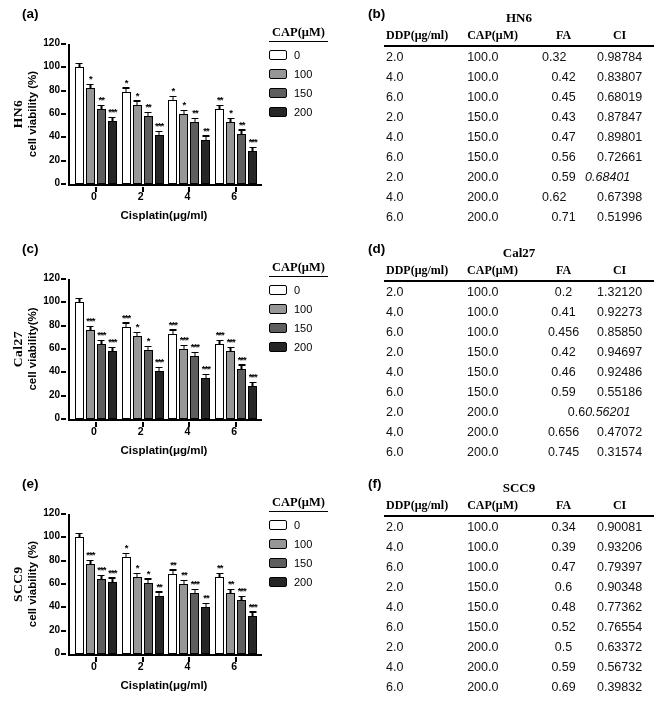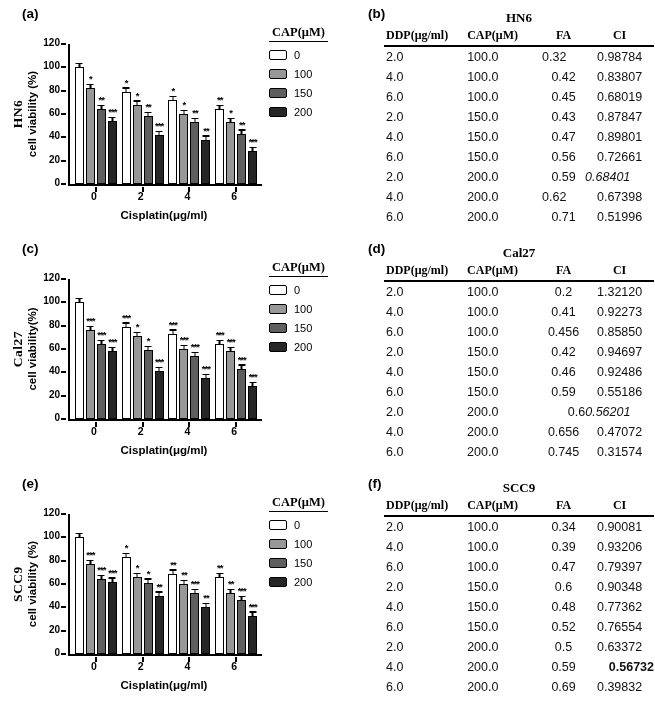--- a/index.html
+++ b/index.html
@@ -831,21 +831,21 @@
               <tr>
                 <td style="text-align: left; padding-left: 2px;">2.0</td>
                 <td style="text-align: left; padding-left: 2px;">200.0</td>
                 <td style="text-align: center;">0.5</td>
                 <td style="text-align: center;">0.63372</td>
               </tr>
               <tr>
                 <td style="text-align: left; padding-left: 2px;">4.0</td>
                 <td style="text-align: left; padding-left: 2px;">200.0</td>
                 <td style="text-align: center;">0.59</td>
-                <td style="text-align: right; font-weight: bold;">0.56732</td>
+                <td style="text-align: center;">0.56732</td>
               </tr>
               <tr>
                 <td style="text-align: left; padding-left: 2px;">6.0</td>
                 <td style="text-align: left; padding-left: 2px;">200.0</td>
                 <td style="text-align: center;">0.69</td>
                 <td style="text-align: center;">0.39832</td>
               </tr>
             </tbody>
           </table>
         </div>

